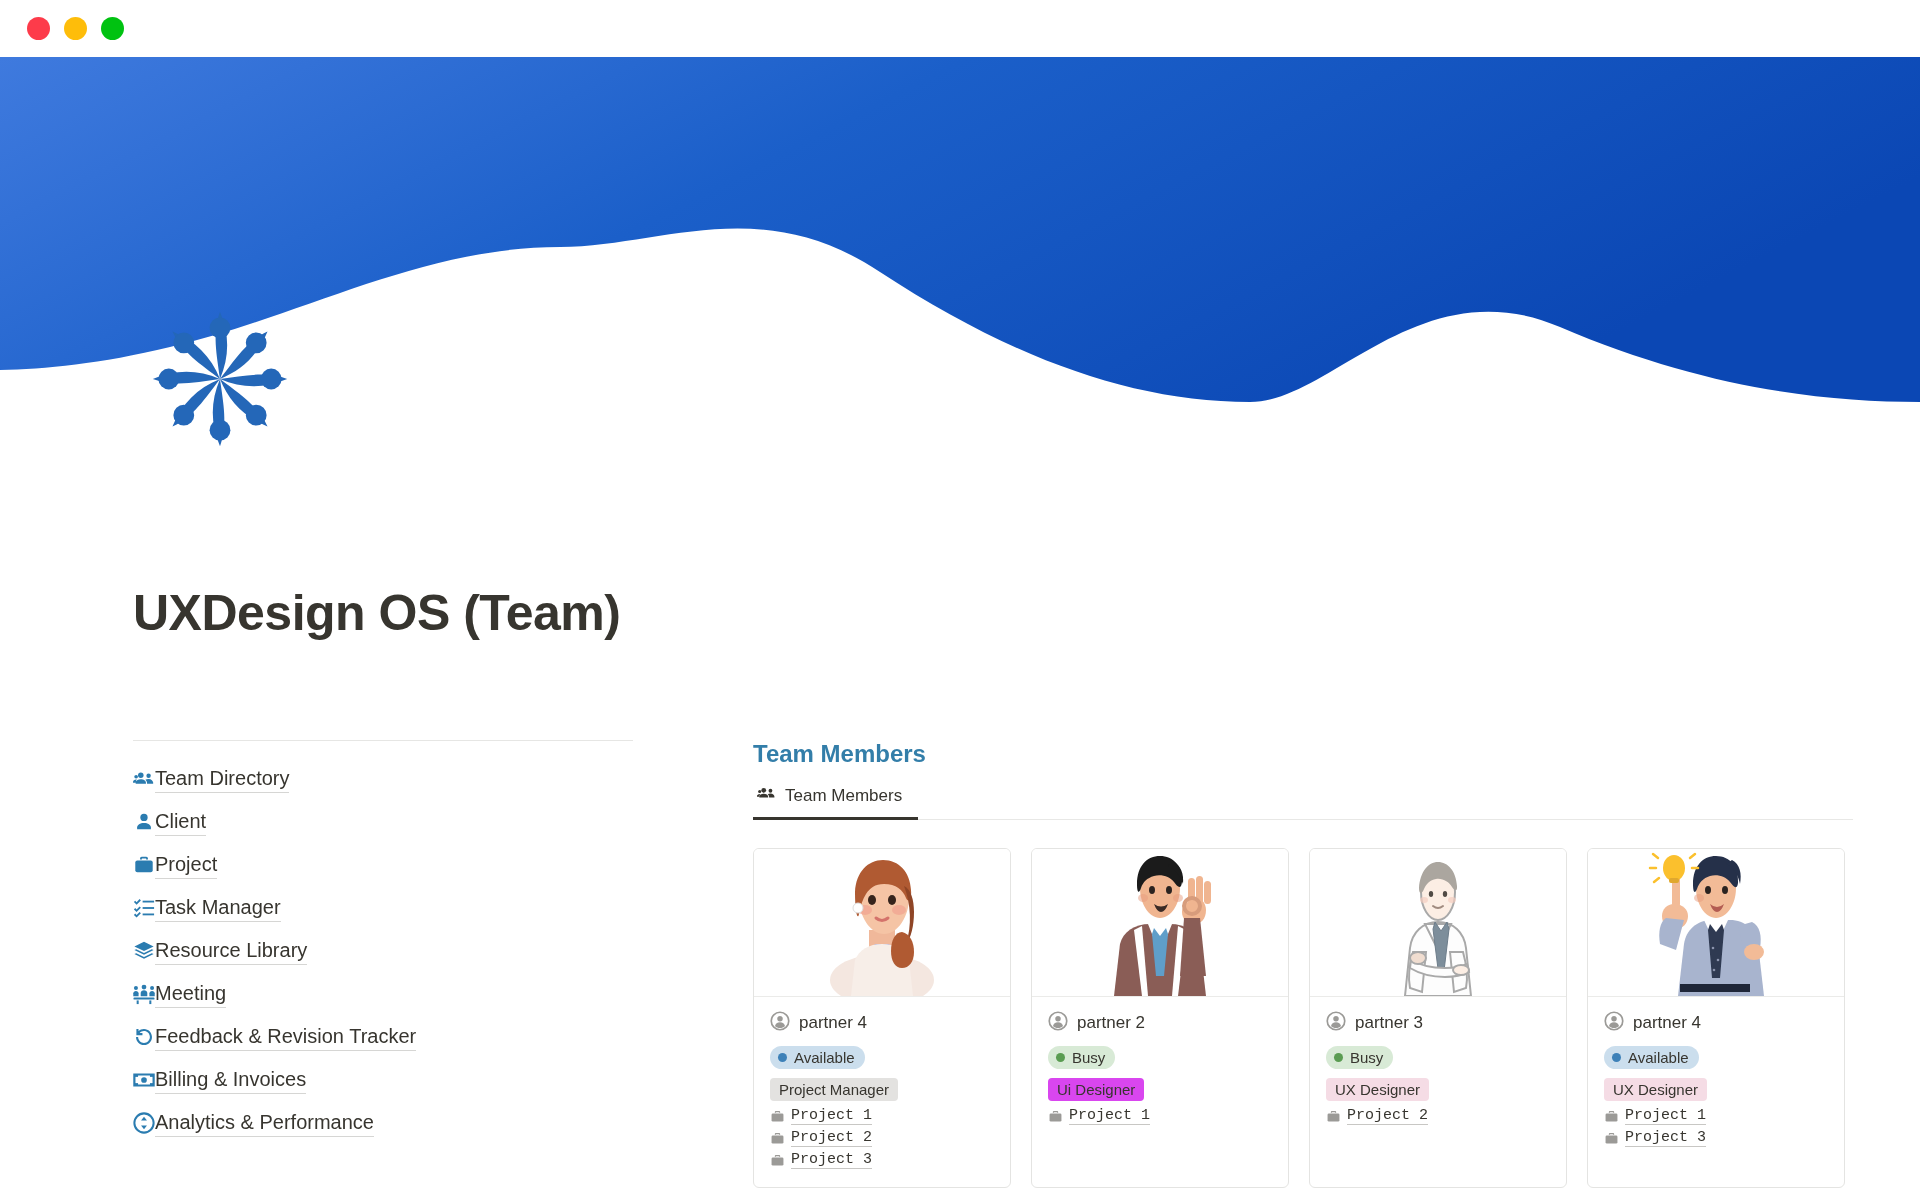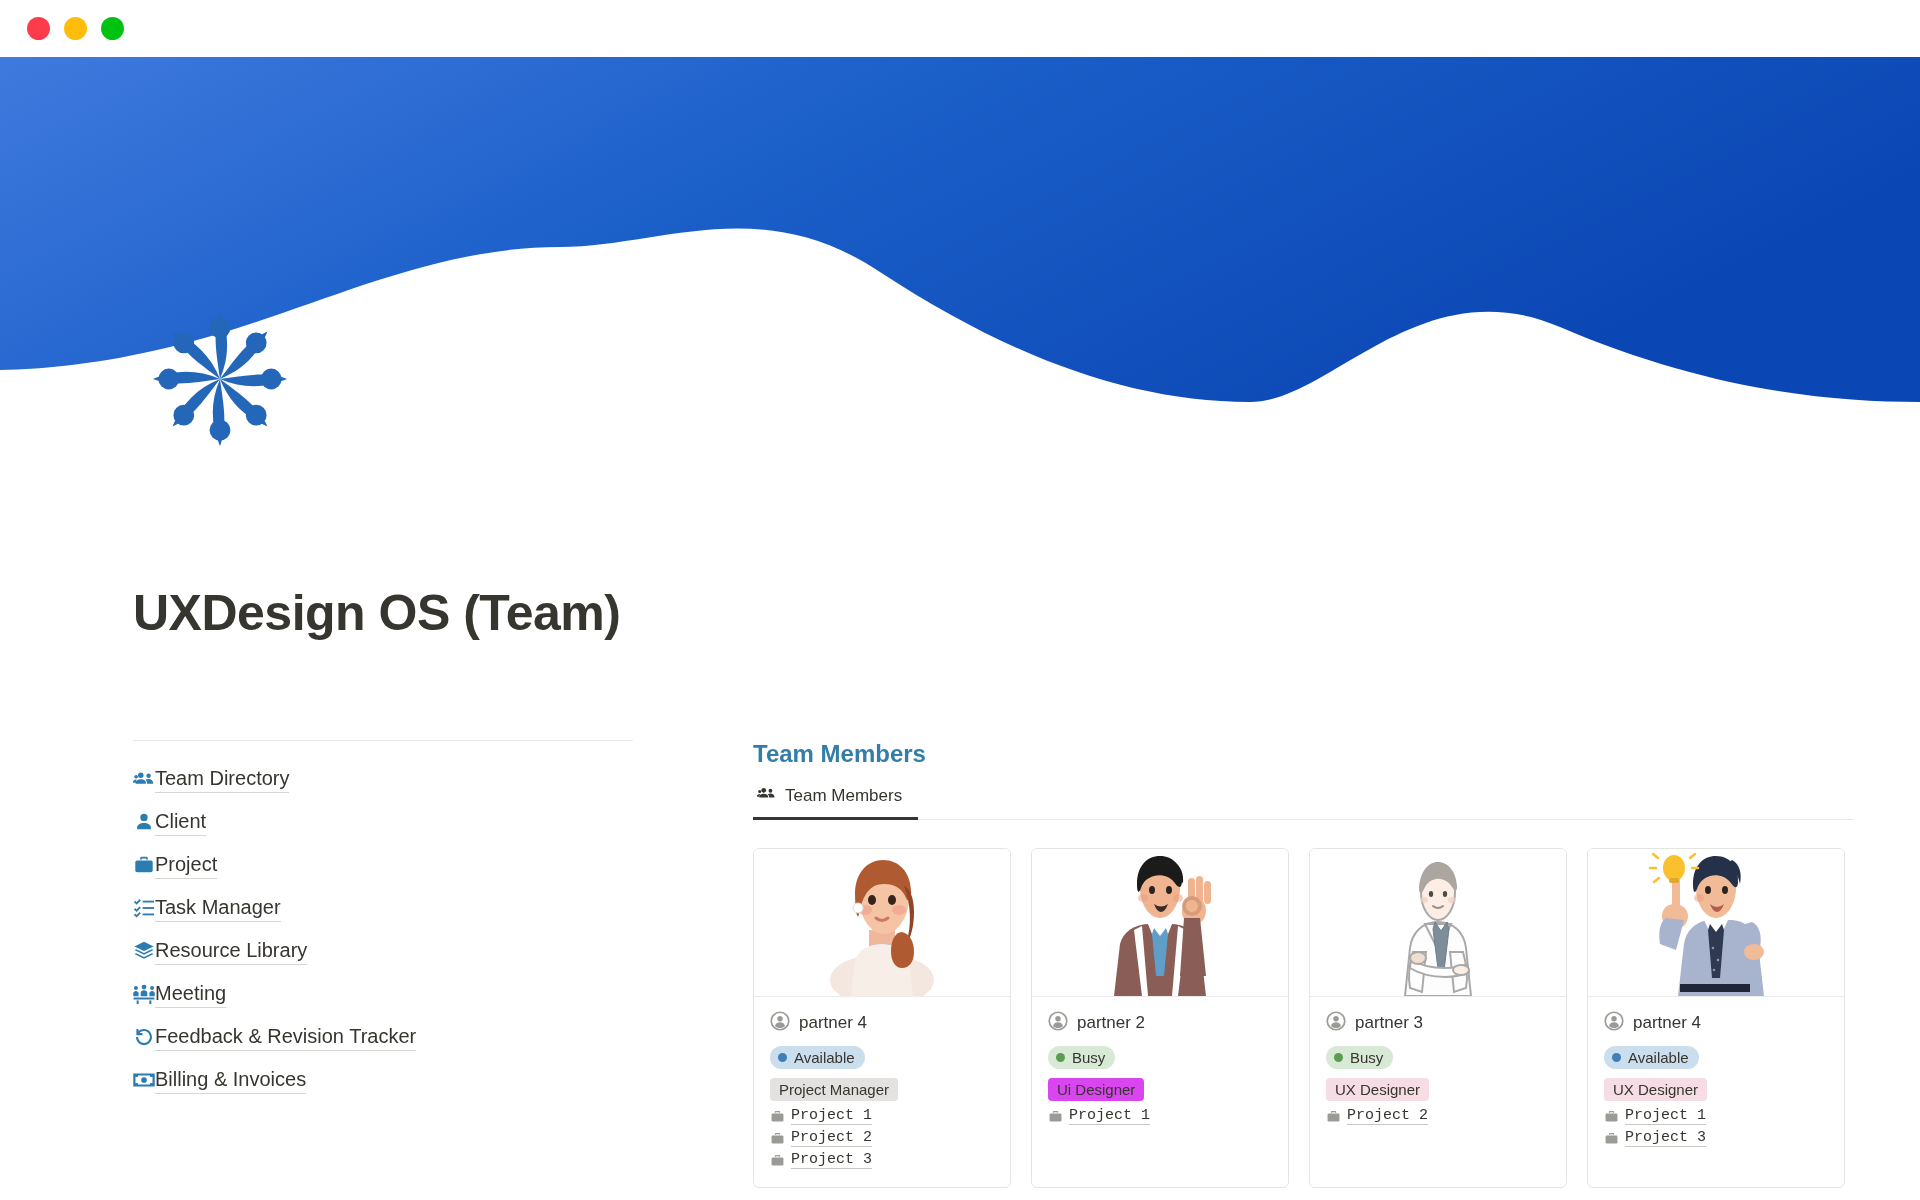--- a/index.html
+++ b/index.html
@@ -338,20 +338,30 @@
                 <circle cx="12" cy="12" r="3.1"></circle>
                 <rect x="1.5" y="6" width="4" height="2.6"></rect>
                 <rect x="18.5" y="6" width="4" height="2.6"></rect>
                 <rect x="1.5" y="15.4" width="4" height="2.6"></rect>
                 <rect x="18.5" y="15.4" width="4" height="2.6"></rect>
               </svg>
           </span>
           <span class="nav-label">Billing &amp; Invoices</span>
         </div>
 
+        <div class="nav-item">
+          <span class="nav-icon">
+            <svg viewBox="0 0 24 24">
+                <circle cx="12" cy="12" r="10.5" fill="none" stroke="#2b7cb0" stroke-width="2.2"></circle>
+                <path d="M12 5.2l3.2 4.1h-6.4z"></path>
+                <path d="M12 18.8l-3.2-4.1h6.4z"></path>
+              </svg>
+          </span>
+          <span class="nav-label">Analytics &amp; Performance</span>
+        </div>
 
       </div>
     </div>
 
     <div class="col-team">
       <div class="section-head">Team Members</div>
 
       <div class="tabs">
         <div class="tab active">
           <span>

